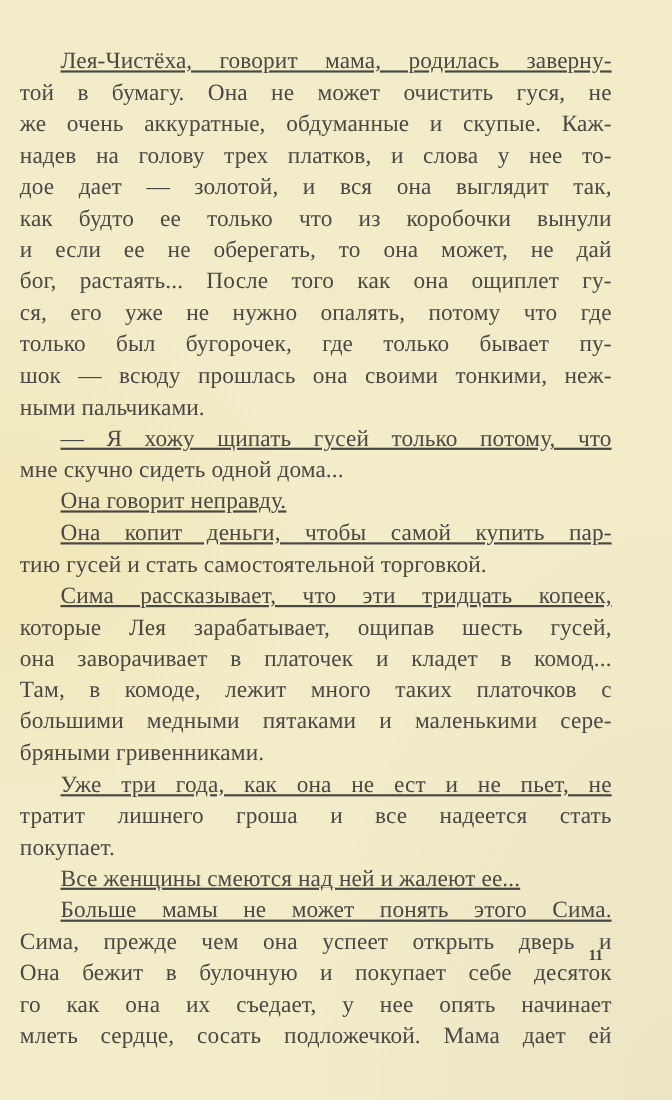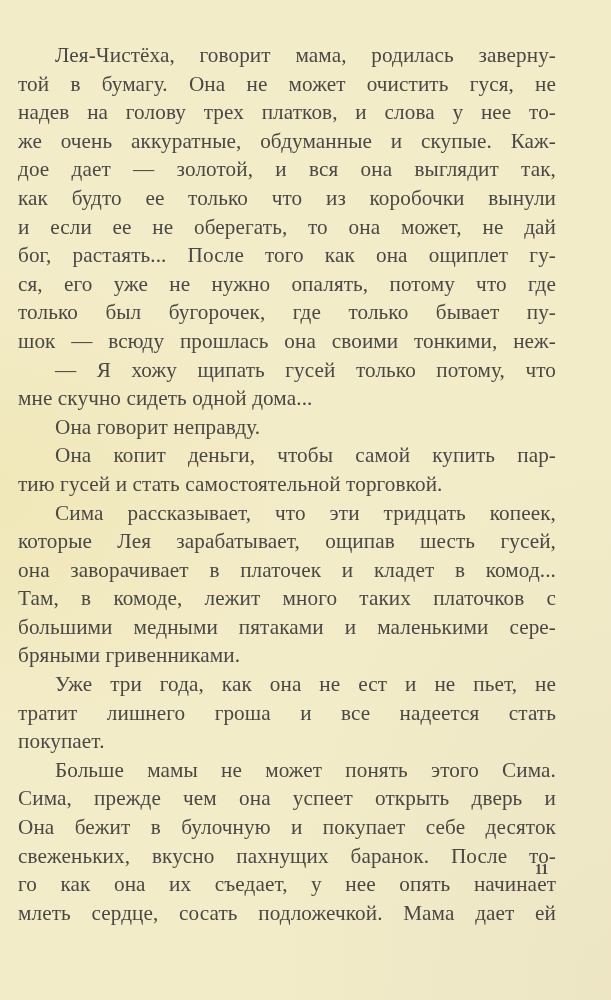--- a/index.html
+++ b/index.html
@@ -32,48 +32,50 @@
       white-space: nowrap;
       text-align: justify;
       text-align-last: justify;
       letter-spacing: 0.1px;
     }
     .line.last {
       text-align-last: left;
     }
     .line.indent {
       padding-left: 37px;
+      text-decoration: underline;
     }
     .page-number {
       position: absolute;
       left: 535px;
       top: 862px;
       font-size: 14px;
       font-family: "Liberation Serif", "DejaVu Serif", serif;
       color: #4a4844;
       font-weight: bold;
     }
   </style>
 </head>
 <body>
 
 <div class="page">
 
   <div>
     <span class="line indent">Лея-Чистёха, говорит мама, родилась заверну-</span>
     <span class="line">той в бумагу. Она не может очистить гуся, не</span>
+    <span class="line">же очень аккуратные, обдуманные и скупые. Каж-</span>
     <span class="line">надев на голову трех платков, и слова у нее то-</span>
-    <span class="line">же очень аккуратные, обдуманные и скупые. Каж-</span>
     <span class="line">дое дает — золотой, и вся она выглядит так,</span>
     <span class="line">как будто ее только что из коробочки вынули</span>
     <span class="line">и если ее не оберегать, то она может, не дай</span>
     <span class="line">бог, растаять... После того как она ощиплет гу-</span>
     <span class="line">ся, его уже не нужно опалять, потому что где</span>
     <span class="line">только был бугорочек, где только бывает пу-</span>
     <span class="line">шок — всюду прошлась она своими тонкими, неж-</span>
+    <span class="line last">ными пальчиками.</span>
   </div>
 
   <div>
     <span class="line indent">— Я хожу щипать гусей только потому, что</span>
     <span class="line last">мне скучно сидеть одной дома...</span>
   </div>
 
   <div>
     <span class="line indent last">Она говорит неправду.</span>
   </div>
@@ -91,25 +93,27 @@
     <span class="line">большими медными пятаками и маленькими сере-</span>
     <span class="line last">бряными гривенниками.</span>
   </div>
 
   <div>
     <span class="line indent">Уже три года, как она не ест и не пьет, не</span>
     <span class="line">тратит лишнего гроша и все надеется стать</span>
     <span class="line last">покупает.</span>
   </div>
 
+  <div>
+    <span class="line indent last">Все женщины смеются над ней и жалеют ее...</span>
+  </div>
 
   <div>
     <span class="line indent">Больше мамы не может понять этого Сима.</span>
     <span class="line">Сима, прежде чем она успеет открыть дверь и</span>
     <span class="line">Она бежит в булочную и покупает себе десяток</span>
-    <span class="line">свеженьких, вкусно пахнущих баранок. После то-</span>
     <span class="line">го как она их съедает, у нее опять начинает</span>
     <span class="line">млеть сердце, сосать подложечкой. Мама дает ей</span>
 
   </div>
 </div>
 
 <div class="page-number">11</div>
 
 </body></html>

